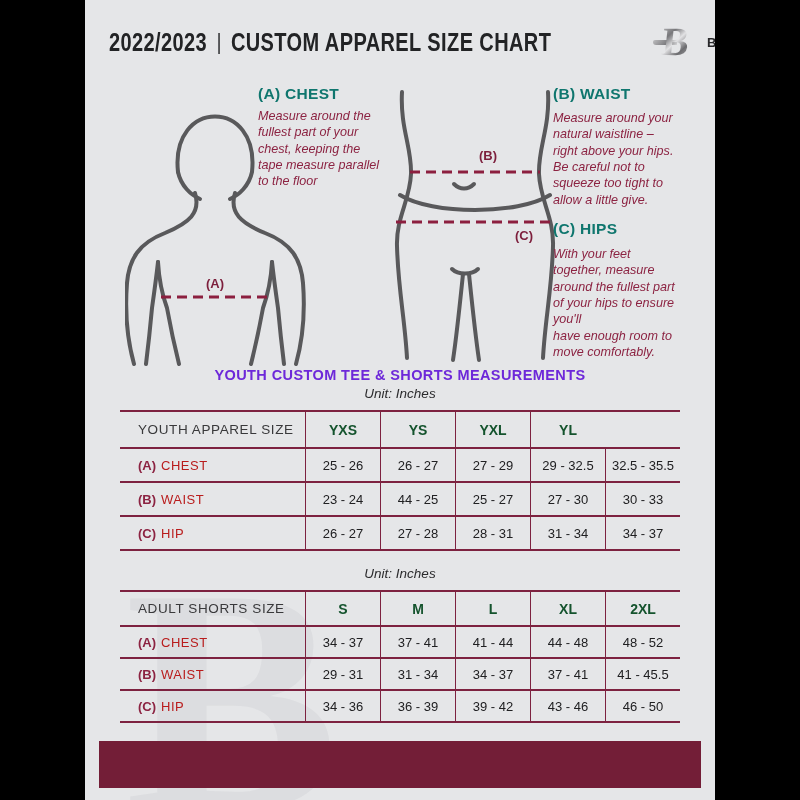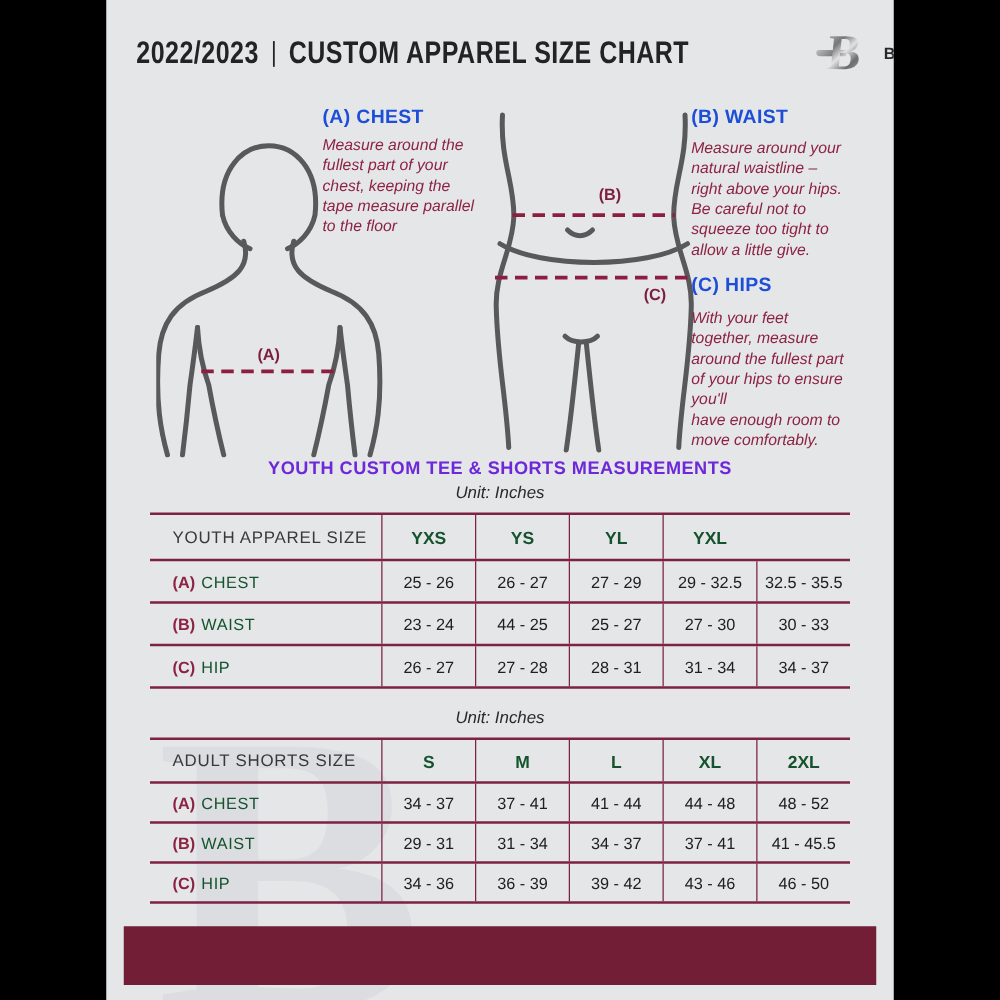--- a/index.html
+++ b/index.html
@@ -22,21 +22,21 @@
   .logo-b{position:relative;width:36px;height:42px;}
   .logo-b .glyph{
     font-family:"Liberation Serif", serif;font-weight:700;font-size:40px;line-height:42px;
     display:inline-block;transform:skewX(-6deg);
     background:linear-gradient(135deg,#c4c4c6 0%,#77777a 30%,#e2e2e4 50%,#6d6d70 72%,#b5b5b7 100%);
     -webkit-background-clip:text;background-clip:text;color:transparent;}
   .logo-b .bar{position:absolute;left:-9px;top:19px;width:24px;height:5px;border-radius:2px 0 0 3px;
     background:linear-gradient(135deg,#bdbdbf,#7a7a7d 60%,#d6d6d8);}
   .wordmark{font-weight:700;font-size:13px;letter-spacing:5.5px;color:#29292b;}
   
-  .instr-head{position:absolute;font-weight:700;font-size:15.5px;color:#1d4ed8;letter-spacing:.3px;}
+  .instr-head{position:absolute;font-weight:700;font-size:15.5px;color:#0f766e;letter-spacing:.3px;}
   .instr-text{position:absolute;font-style:italic;font-size:12.6px;line-height:1.30;
     color:#8c2342;white-space:pre-line;}
   
   .fig{position:absolute;}
   .fig path{fill:none;stroke:#59595b;stroke-width:4;stroke-linecap:round;}
   .fig .dash{stroke:#8c1f3f;stroke-width:3;stroke-dasharray:10 6;stroke-linecap:butt;}
   .fig text{font-family:"Liberation Sans",sans-serif;font-weight:700;font-size:13px;fill:#7d1f3c;}
   
   .tbl-title{position:absolute;width:100%;text-align:center;font-weight:700;
     font-size:14.5px;color:#6d28d9;letter-spacing:.4px;}
@@ -45,21 +45,21 @@
   .tbl{position:absolute;left:35px;width:560px;border-top:2px solid #7d2240;border-bottom:2px solid #7d2240;}
   .t-row{display:flex;border-bottom:2px solid #7d2240;}
   .t-row:last-child{border-bottom:none;}
   .t-cell{box-sizing:border-box;display:flex;align-items:center;justify-content:center;
     font-size:13px;color:#202022;border-left:1.5px solid #7d2240;}
   .t-cell.first{width:185px;justify-content:flex-start;padding-left:18px;border-left:none;}
   .t-cell.val{width:75px;}
   .hdr .t-cell.first{font-size:13.5px;color:#39393b;letter-spacing:.6px;}
   .hdr .t-cell.val{font-weight:700;font-size:14px;color:#14532d;}
   .row-letter{font-weight:700;color:#8c2342;margin-right:5px;}
-  .row-label{color:#14532d;letter-spacing:.5px;}
+  .row-label{color:#b91c1c;letter-spacing:.5px;}
   .youth .t-row{height:32px;}
   .youth .t-row.hdr{height:35px;}
   .adult .t-row{height:30px;}
   .adult .t-row.hdr{height:33px;}
   
   .watermark{position:absolute;left:40px;top:540px;font-family:"Liberation Serif",serif;
     font-weight:700;font-size:320px;line-height:1;color:rgba(70,70,90,0.055);pointer-events:none;}
   .footer-bar{position:absolute;left:14px;top:741px;width:602px;height:47px;background:#731e37;}
 </style>
 </head>
@@ -136,22 +136,22 @@
 move comfortably.</div>
 
   <div class="tbl-title" style="top:367px;">YOUTH CUSTOM TEE &amp; SHORTS MEASUREMENTS</div>
   <div class="tbl-unit" style="top:386px;">Unit: Inches</div>
 
   <div class="tbl youth" style="top:410px;">
     <div class="t-row hdr">
       <div class="t-cell first">YOUTH APPAREL SIZE</div>
       <div class="t-cell val">YXS</div>
       <div class="t-cell val">YS</div>
+      <div class="t-cell val">YXL</div>
       <div class="t-cell val">YL</div>
-      <div class="t-cell val">YXL</div>
     </div>
     <div class="t-row">
       <div class="t-cell first">
         <span class="row-letter">(A)</span>
         <span class="row-label">CHEST</span>
       </div>
       <div class="t-cell val">25 - 26</div>
       <div class="t-cell val">26 - 27</div>
       <div class="t-cell val">27 - 29</div>
       <div class="t-cell val">29 - 32.5</div>

